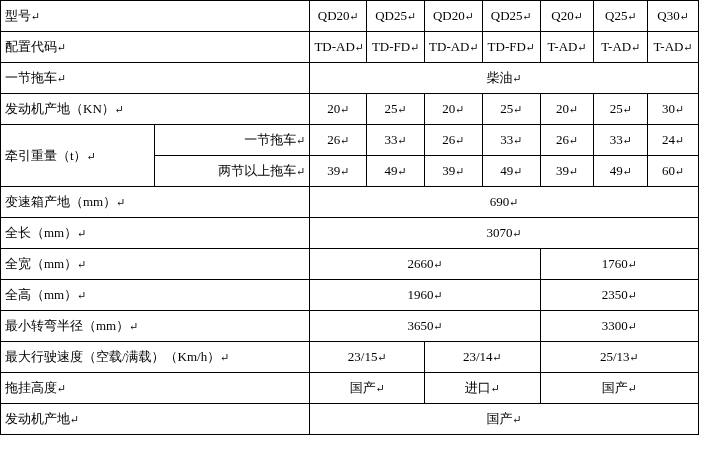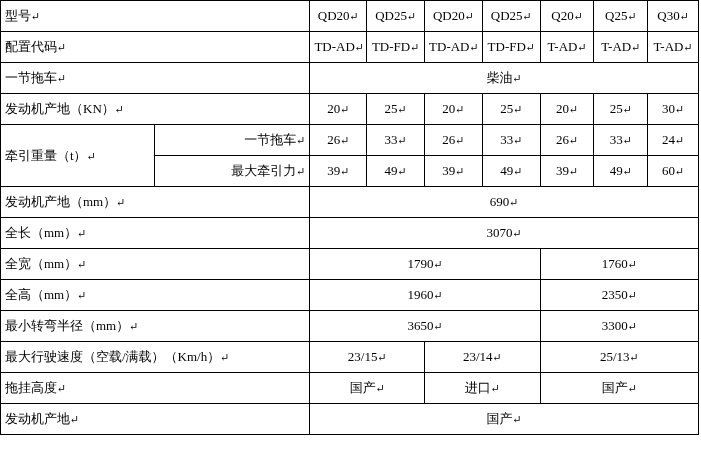--- a/index.html
+++ b/index.html
@@ -119,43 +119,43 @@
       <td class="val"><span>26</span><span class="pilcrow">↵</span></td>
       <td class="val"><span>33</span><span class="pilcrow">↵</span></td>
       <td class="val"><span>26</span><span class="pilcrow">↵</span></td>
       <td class="val"><span>33</span><span class="pilcrow">↵</span></td>
       <td class="val"><span>26</span><span class="pilcrow">↵</span></td>
       <td class="val"><span>33</span><span class="pilcrow">↵</span></td>
       <td class="val"><span>24</span><span class="pilcrow">↵</span></td>
     </tr>
 
     <tr>
-      <td class="sublabel"><span>最大牵引力</span><span class="pilcrow">↵</span></td>
+      <td class="sublabel"><span>两节以上拖车</span><span class="pilcrow">↵</span></td>
       <td class="val"><span>39</span><span class="pilcrow">↵</span></td>
       <td class="val"><span>49</span><span class="pilcrow">↵</span></td>
       <td class="val"><span>39</span><span class="pilcrow">↵</span></td>
       <td class="val"><span>49</span><span class="pilcrow">↵</span></td>
       <td class="val"><span>39</span><span class="pilcrow">↵</span></td>
       <td class="val"><span>49</span><span class="pilcrow">↵</span></td>
       <td class="val"><span>60</span><span class="pilcrow">↵</span></td>
     </tr>
 
     <tr>
-      <td class="label" colspan="2"><span class="lbl-text">发动机产地（mm）</span><span class="pilcrow">↵</span></td>
+      <td class="label" colspan="2"><span class="lbl-text">变速箱产地（mm）</span><span class="pilcrow">↵</span></td>
       <td class="val" colspan="7"><span>690</span><span class="pilcrow">↵</span></td>
     </tr>
 
     <tr>
       <td class="label" colspan="2"><span class="lbl-text">全长（mm）</span><span class="pilcrow">↵</span></td>
       <td class="val" colspan="7"><span>3070</span><span class="pilcrow">↵</span></td>
     </tr>
 
     <tr>
       <td class="label" colspan="2"><span class="lbl-text">全宽（mm）</span><span class="pilcrow">↵</span></td>
-      <td class="val" colspan="4"><span>1790</span><span class="pilcrow">↵</span></td>
+      <td class="val" colspan="4"><span>2660</span><span class="pilcrow">↵</span></td>
       <td class="val" colspan="3"><span>1760</span><span class="pilcrow">↵</span></td>
     </tr>
 
     <tr>
       <td class="label" colspan="2"><span class="lbl-text">全高（mm）</span><span class="pilcrow">↵</span></td>
       <td class="val" colspan="4"><span>1960</span><span class="pilcrow">↵</span></td>
       <td class="val" colspan="3"><span>2350</span><span class="pilcrow">↵</span></td>
     </tr>
 
     <tr>

